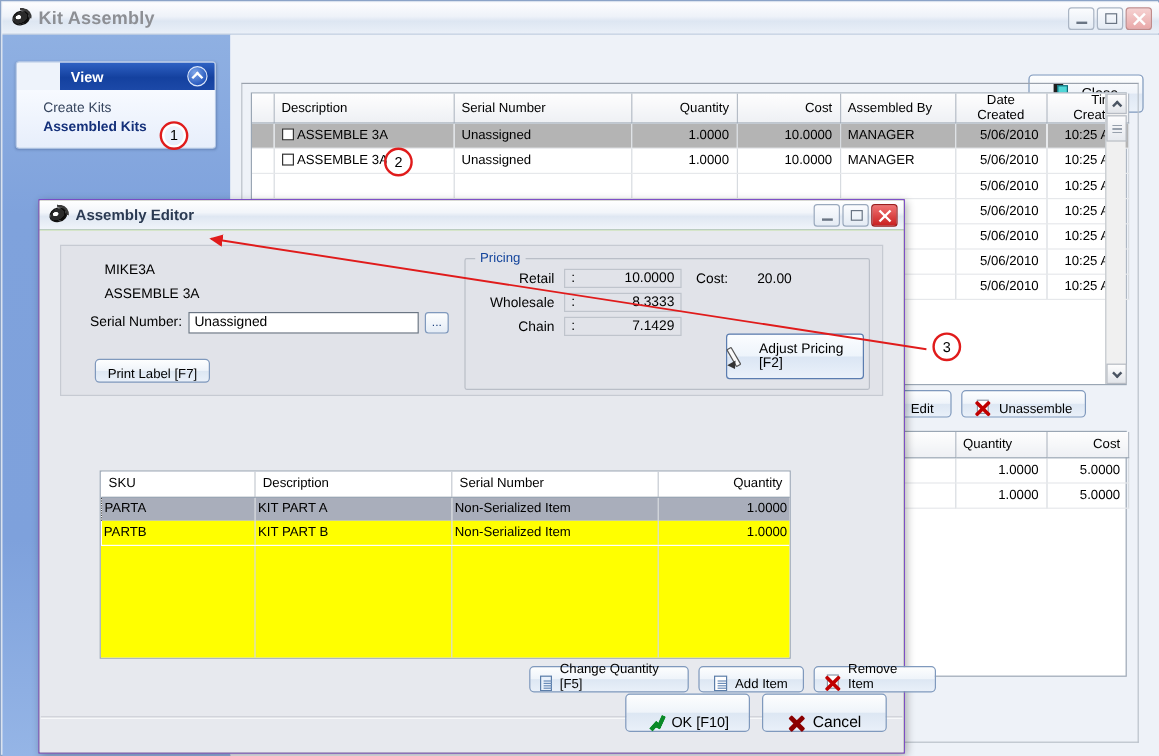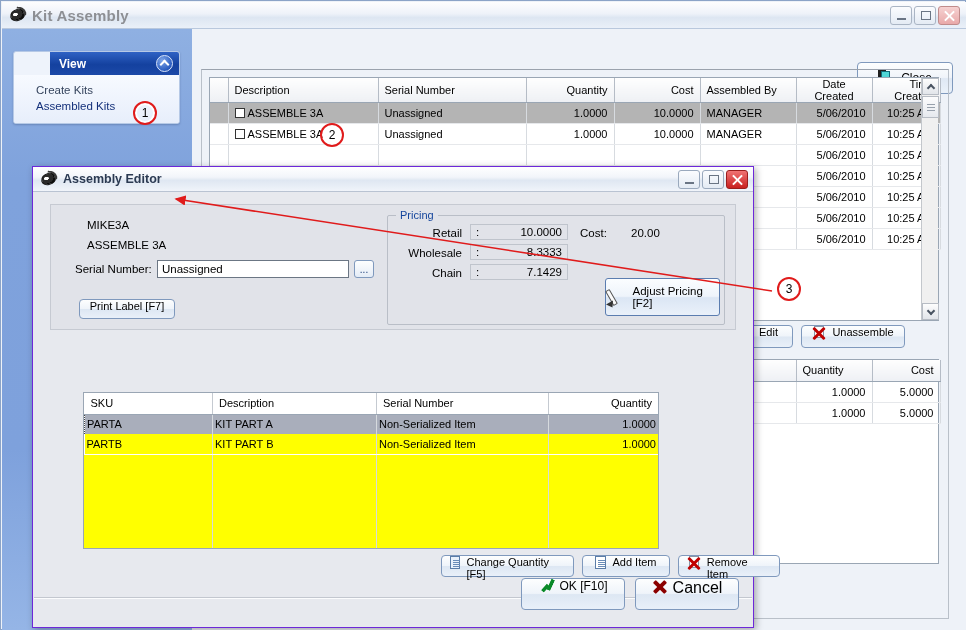--- a/index.html
+++ b/index.html
@@ -95,21 +95,21 @@
     border:1px solid #dbe6fa; display:flex; align-items:center; justify-content:center;
   }
   .chev-btn .ch {
     width:7px;height:7px;border-left:2px solid #fff;border-top:2px solid #fff;
     transform:rotate(45deg); margin-top:2px;
   }
   .panel-body { background: linear-gradient(180deg,#f7faff,#e7eefb); padding:7px 0 9px 0; }
   .panel-link {
     padding:2px 0 2px 22px; font-size:11.5px; color:#36455e; cursor:pointer; position:relative;
   }
-  .panel-link.active { font-weight:normal; color:#14307a; }
+  .panel-link.active { font-weight:bold; color:#14307a; }
 
   
   .content {
     position:absolute; left:191px; top:28px; width:774px; height:601px;
     background:#eef2f8;
   }
   .grid-wrap {
     position:absolute; left:17px; top:48px; width:730px; height:244px;
     border:1px solid #9aa6b4; background:#fff;
   }
@@ -147,21 +147,21 @@
   .sb-thumb {
     position:absolute; left:0; top:18px; width:17px; height:22px;
     background: linear-gradient(180deg,#fcfcfd,#e6e9ee); border:1px solid #b7bcc4;
   }
   .sb-thumb .grip { position:absolute; left:4px; top:7px; width:8px; height:7px;
     background: repeating-linear-gradient(180deg,#97a0ac 0 1px, transparent 1px 3px); }
 
   .btn {
     border:1px solid #7f99bd; border-radius:4px;
     background: linear-gradient(180deg,#fdfefe 0%, #eff4fa 48%, #dde7f3 52%, #e9f0f9 100%);
-    display:inline-flex; align-items:flex-start; justify-content:center; gap:6px;
+    display:inline-flex; align-items:flex-end; justify-content:center; gap:6px;
     font-size:11px; color:#000; cursor:pointer; padding:0 8px;
   }
   .row-btns { position:absolute; left:535px; top:296px; display:flex; gap:8px; }
   .btn.edit { width:66px; height:23px; }
   .btn.unassemble { width:104px; height:23px; }
 
   
   .doc-icon { width:11px;height:13px;background:#fff;border:1px solid #5b7da8; position:relative; }
   .doc-icon:after{content:"";position:absolute;left:2px;top:3px;width:7px;height:1px;
     box-shadow:0 0 0 0 #6a8cb8, 0 2px 0 0 #6a8cb8, 0 4px 0 0 #6a8cb8, 0 6px 0 0 #6a8cb8; background:#6a8cb8;}
@@ -270,21 +270,21 @@
 
   .inner-btns { position:absolute; left:408px; top:363px; display:flex; gap:8px; }
   .btn.cq { width:133px; height:22px; }
   .btn.add { width:88px; height:22px; }
   .btn.rm { width:102px; height:22px; }
 
   .bottom-sep { position:absolute; left:1px; top:405px; width:718px; height:1px; background:#c3c7cf; }
   .bottom-sep2 { position:absolute; left:1px; top:406px; width:718px; height:1px; background:#fbfcfd; }
   .okcancel { position:absolute; left:521px; top:578px; display:flex; gap:10px; }
   .btn.ok { width:104px; height:32px; font-size:12px; }
-  .btn.cancel { width:104px; height:32px; font-size:16px; }
+  .btn.cancel { width:104px; height:32px; font-size:13px; }
   .check-gl { position:relative; width:15px; height:13px; }
   .check-gl:before {
     content:""; position:absolute; left:1px; top:3px; width:5px; height:9px;
     border-right:4px solid #0a8a28; transform: rotate(42deg); border-radius:1px;
   }
   .check-gl:after {
     content:""; position:absolute; left:7px; top:-1px; width:4px; height:12px;
     border-right:4px solid #0a8a28; transform: rotate(25deg); border-radius:1px;
   }
   .x-gl { position:relative; width:15px; height:14px; }

